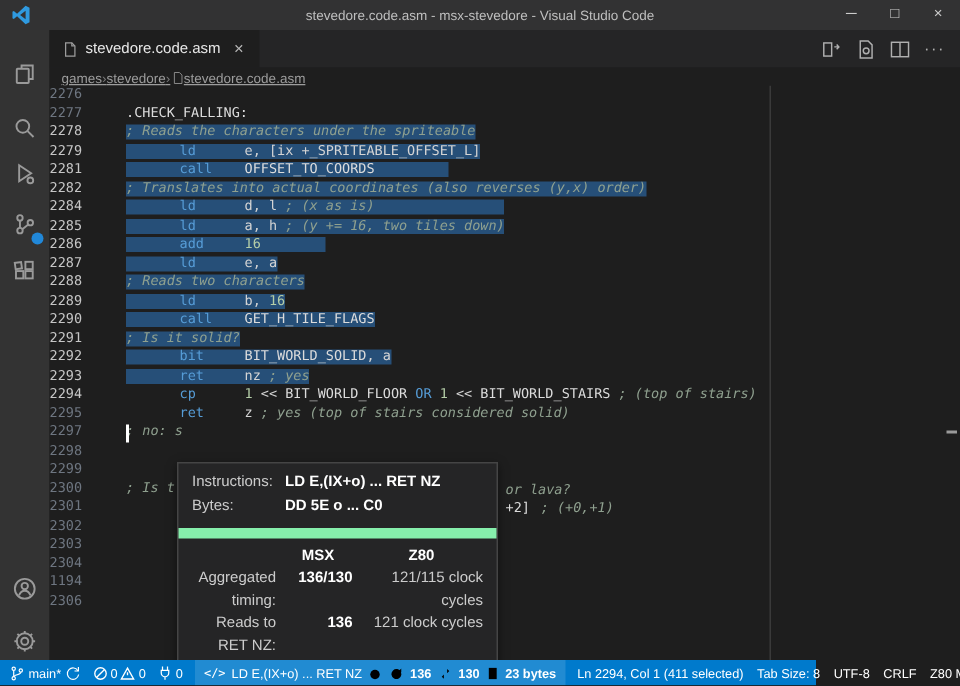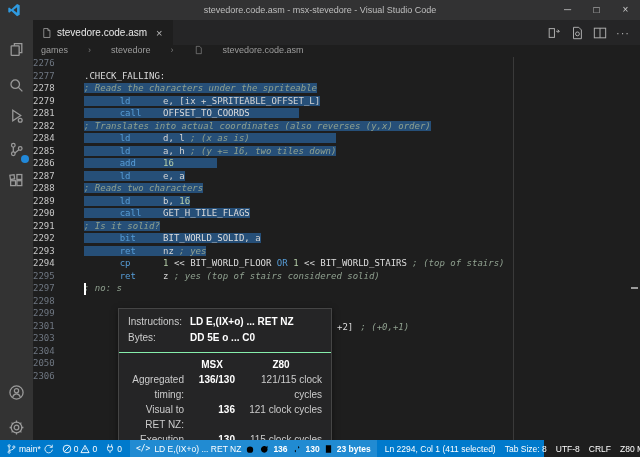--- a/index.html
+++ b/index.html
@@ -26,21 +26,21 @@
   .tabbar{position:absolute;left:33px;top:20px;right:0;height:25px;background:#252526;display:flex;}
   .tab{height:25px;background:#1e1e1e;display:flex;align-items:center;padding:0 8px;min-width:128px;}
   .tab-label{font-size:10px;color:#e8e8e8;margin:0 7px 0 5px;}
   .tab-close{color:#b8b8b8;font-size:11px;padding:0 2px;}
   .editor-actions{margin-left:auto;display:flex;align-items:center;gap:9px;padding-right:10px;}
   .editor-actions svg{stroke:#b0b0b0;fill:none;stroke-width:1.1;}
   .more-dots{color:#b0b0b0;font-size:11px;letter-spacing:1px;}
 
   
   .breadcrumb{position:absolute;left:33px;top:45px;right:0;height:12px;background:#1e1e1e;
-              display:flex;align-items:flex-start;font-size:9px;color:#9d9d9d;padding-left:8px;gap:20px;}
+              display:flex;align-items:flex-end;font-size:9px;color:#9d9d9d;padding-left:8px;gap:0;text-decoration:underline;}
   .crumb-sep{color:#7a7a7a;font-size:9px;}
   .breadcrumb svg{stroke:#9d9d9d;fill:none;stroke-width:1;}
 
   
   .editor{position:absolute;left:33px;top:57px;right:0;bottom:17px;background:#1e1e1e;overflow:hidden;}
   .ruler{position:absolute;left:480px;top:0;bottom:0;width:1px;background:#3a3a3a;}
   .code{position:absolute;left:0;top:0;right:0;bottom:0;
         font-family:"DejaVu Sans Mono","Liberation Mono",monospace;font-size:9px;}
   .row{height:12.5px;line-height:12.5px;white-space:pre;position:relative;}
   .num{display:inline-block;width:37px;text-align:left;color:#6e7681;}
@@ -52,21 +52,21 @@
   .tk-l{color:#dcdcdc;font-weight:400;}
   .tk-n{color:#b5cea8;}
   .tk-c{color:#8fa08f;font-style:italic;}
   .frag{position:absolute;top:0;}
   .cursor{position:absolute;left:51px;top:225.5px;width:1.5px;height:12px;background:#ffffff;}
   .ov-cursor{position:absolute;right:2px;top:230px;width:7px;height:2px;background:#9a9a9a;}
 
   
   .tooltip{position:absolute;left:85px;top:251px;width:214px;background:#252526;
            border:1px solid #454545;font-size:10px;color:#cccccc;box-shadow:0 2px 6px rgba(0,0,0,.5);}
-  .tt-top{padding:5px 9px 6px 9px;border-bottom:1px solid #86efac;}
+  .tt-top{padding:5px 9px 6px 9px;border-bottom:7px solid #86efac;}
   .tt-kv{display:grid;grid-template-columns:62px 1fr;line-height:16px;}
   .tt-kv b{color:#ffffff;}
   .tt-table{padding:4px 9px 6px 9px;border-bottom:1px solid #454545;}
   .tt-grid{display:grid;grid-template-columns:1fr 46px 82px;column-gap:5px;line-height:15px;}
   .tt-grid span{text-align:right;}
   .tt-head span{font-weight:bold;color:#ffffff;text-align:center;}
   .tt-msx{font-weight:bold;color:#ffffff;}
 
   
   .statusbar{position:absolute;left:0;bottom:0;width:544px;height:17px;background:#007acc;
@@ -203,24 +203,26 @@
         <div class="row"><span class="num numsel">2289</span><span class="txt"><span class="sel"><span class="tk-w">	</span><span class="tk-k">ld</span><span class="tk-w">	</span><span class="tk-w">b, </span><span class="tk-n">16</span></span></span></div>
         <div class="row"><span class="num numsel">2290</span><span class="txt"><span class="sel"><span class="tk-w">	</span><span class="tk-k">call</span><span class="tk-w">	</span><span class="tk-l">GET_H_TILE_FLAGS</span></span></span></div>
         <div class="row"><span class="num numsel">2291</span><span class="txt"><span class="sel"><span class="tk-c">; Is it solid?</span></span></span></div>
         <div class="row"><span class="num numsel">2292</span><span class="txt"><span class="sel"><span class="tk-w">	</span><span class="tk-k">bit</span><span class="tk-w">	</span><span class="tk-l">BIT_WORLD_SOLID</span><span class="tk-w">, a</span></span></span></div>
         <div class="row"><span class="num numsel">2293</span><span class="txt"><span class="sel"><span class="tk-w">	</span><span class="tk-k">ret</span><span class="tk-w">	</span><span class="tk-w">nz </span><span class="tk-c">; yes</span></span></span></div>
         <div class="row"><span class="num numsel">2294</span><span class="txt"><span><span class="tk-w">	</span><span class="tk-k">cp</span><span class="tk-w">	</span><span class="tk-n">1</span><span class="tk-w"> &lt;&lt; </span><span class="tk-l">BIT_WORLD_FLOOR</span><span class="tk-w"> </span><span class="tk-k">OR</span><span class="tk-w"> </span><span class="tk-n">1</span><span class="tk-w"> &lt;&lt; </span><span class="tk-l">BIT_WORLD_STAIRS</span><span class="tk-w"> </span><span class="tk-c">; (top of stairs)</span></span></span></div>
         <div class="row"><span class="num">2295</span><span class="txt"><span><span class="tk-w">	</span><span class="tk-k">ret</span><span class="tk-w">	</span><span class="tk-w">z </span><span class="tk-c">; yes (top of stairs considered solid)</span></span></span></div>
         <div class="row"><span class="num">2297</span><span class="txt"><span><span class="tk-c">; no: s</span></span></span></div>
         <div class="row"><span class="num">2298</span><span class="txt"><span></span></span></div>
         <div class="row"><span class="num">2299</span><span class="txt"><span></span></span></div>
+        <div class="row"><span class="num">2300</span><span class="txt"><span><span class="tk-c">; Is t</span></span><span class="frag tk-c" style="left: 253px;">or lava?</span></span></div>
         <div class="row"><span class="num">2301</span><span class="txt"><span></span><span class="frag tk-l" style="left: 253px;">+2]</span><span class="frag tk-c" style="left: 271px;"> ; (+0,+1)</span></span></div>
+        <div class="row"><span class="num">2302</span><span class="txt"><span></span></span></div>
         <div class="row"><span class="num">2303</span><span class="txt"><span></span></span></div>
         <div class="row"><span class="num">2304</span><span class="txt"><span></span></span></div>
-        <div class="row"><span class="num">2050</span><span class="txt"><span></span></span></div>
+        <div class="row"><span class="num">1194</span><span class="txt"><span></span></span></div>
         <div class="row"><span class="num">2306</span><span class="txt"><span></span></span></div>
       </div>
     <div class="cursor"></div>
     <div class="ov-cursor"></div>
 
     <div class="tooltip">
       <div class="tt-top">
         <div class="tt-kv">
           <span>Instructions:</span>
           <b>LD E,(IX+o) ... RET NZ</b>
@@ -235,21 +237,21 @@
           <span></span>
           <span>MSX</span>
           <span>Z80</span>
         </div>
         <div class="tt-grid">
           <span>Aggregated timing:</span>
             <span class="tt-msx">136/130</span>
             <span>121/115 clock cycles</span>
         </div>
         <div class="tt-grid">
-          <span>Visual to RET NZ:</span>
+          <span>Reads to RET NZ:</span>
             <span class="tt-msx">136</span>
             <span>121 clock cycles</span>
         </div>
         <div class="tt-grid">
           <span>Execution flow timing:</span>
             <span class="tt-msx">130</span>
             <span>115 clock cycles</span>
         </div>
 
       </div>

